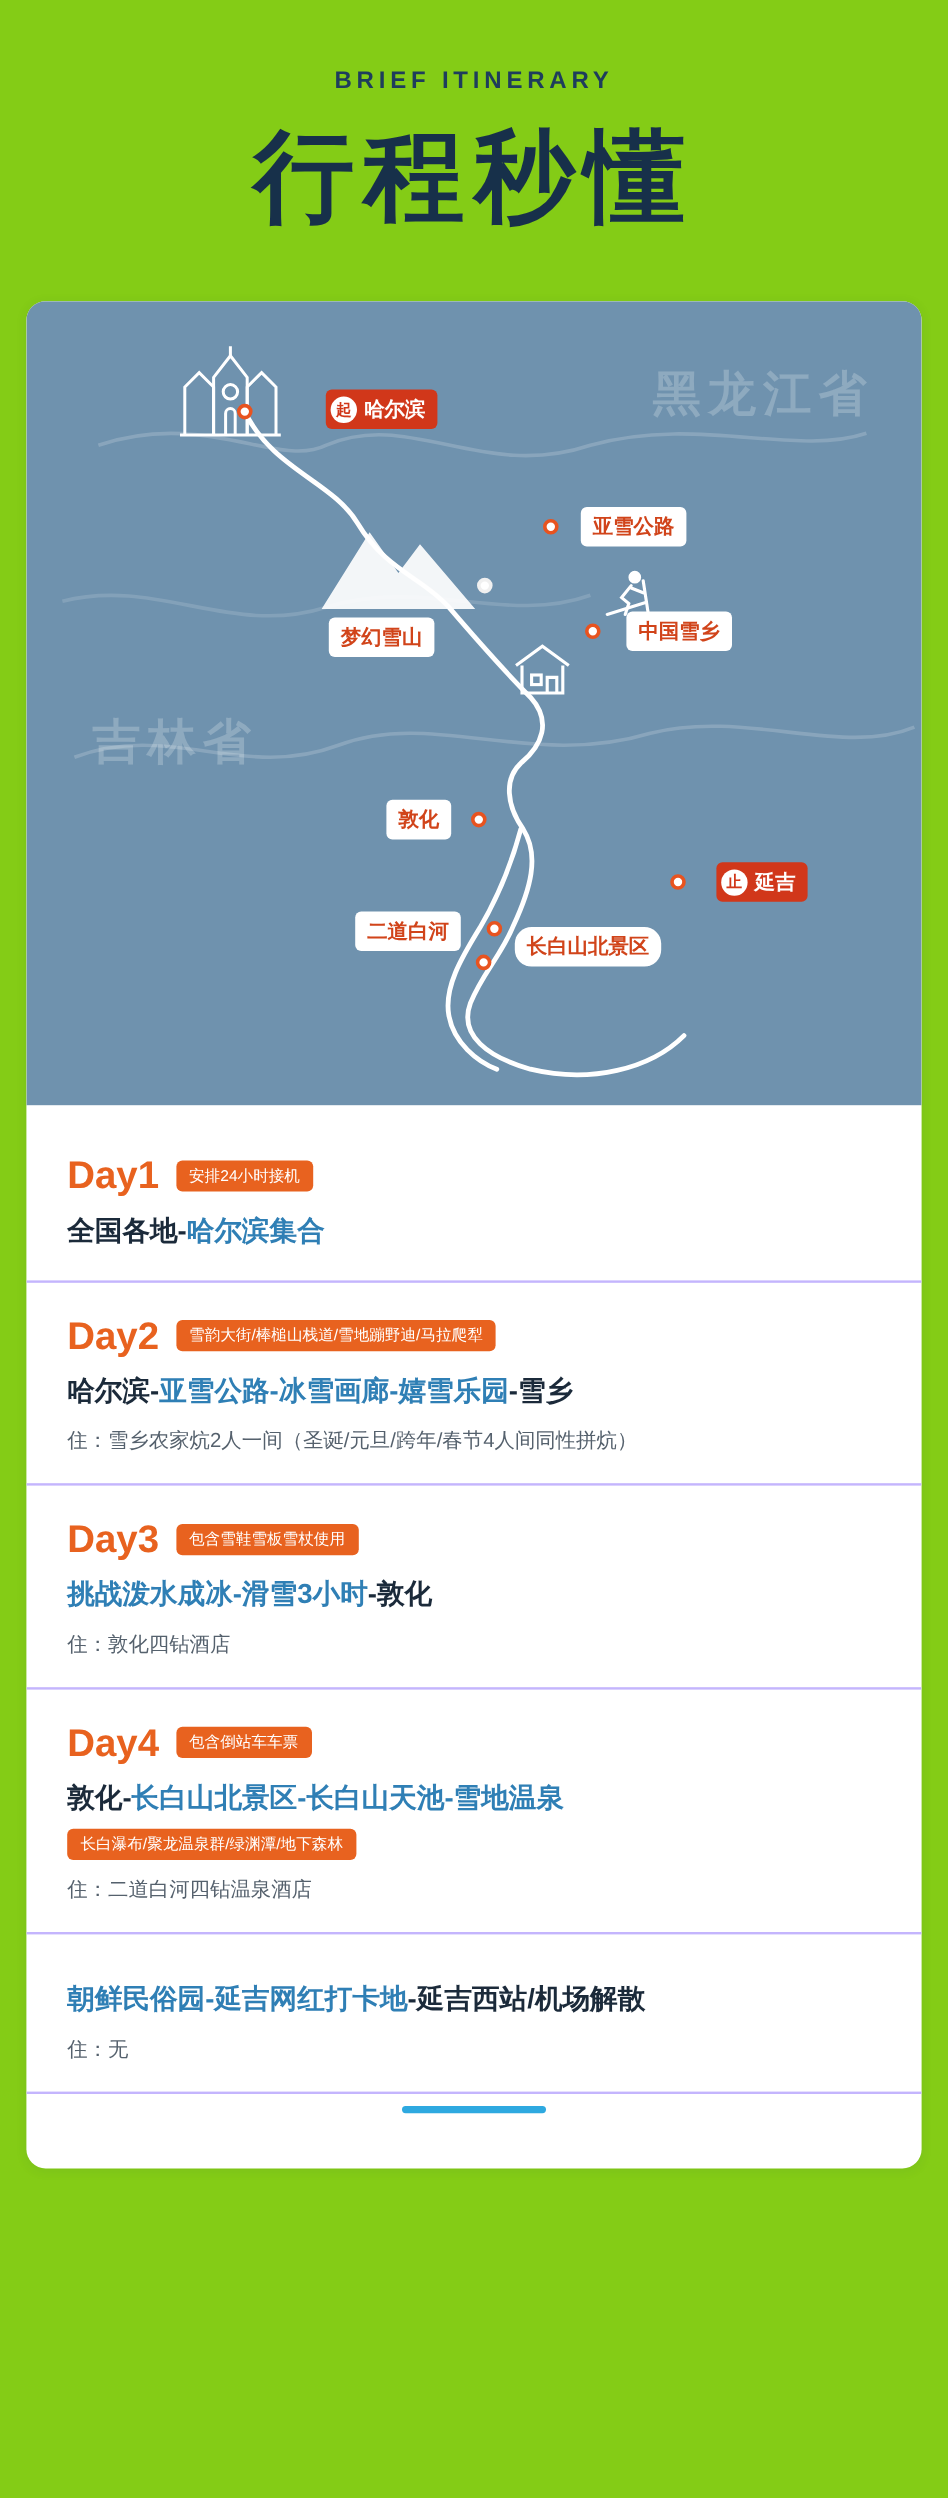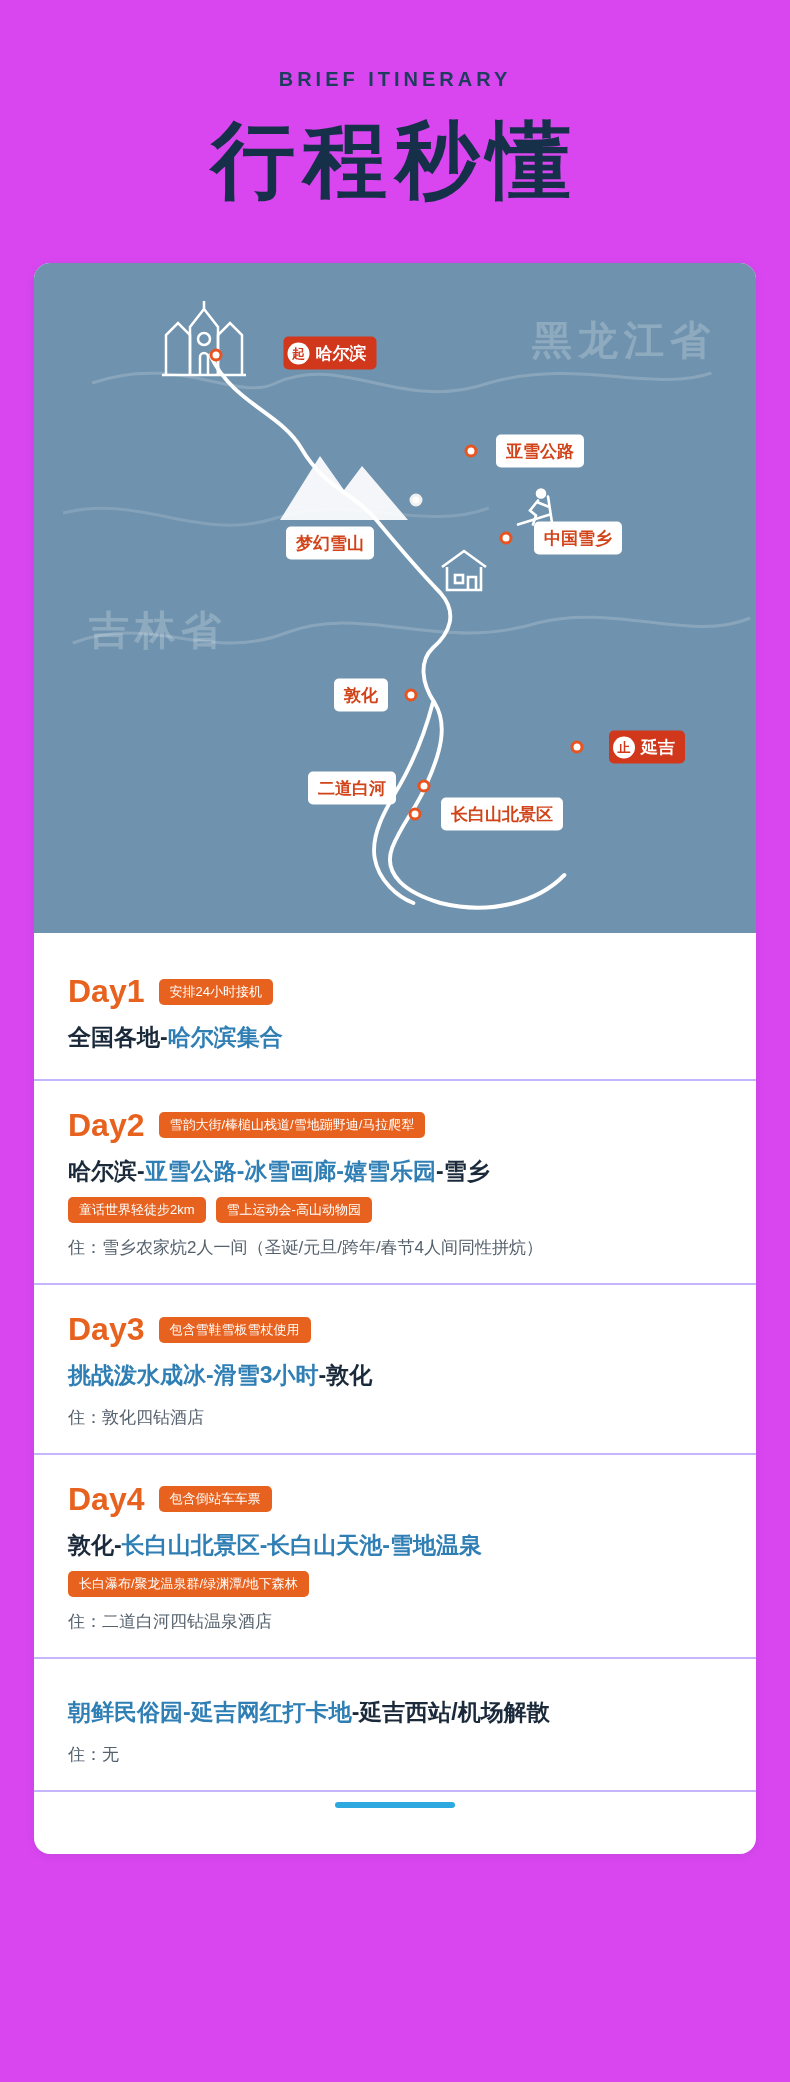--- a/index.html
+++ b/index.html
@@ -6,22 +6,22 @@
   body {
     width: 790px;
     min-height: 2082px;
     background: #eef1f4;
     font-family: "Liberation Sans", sans-serif;
     color: #1b2a3a;
   }
   .page {
     width: 790px;
     min-height: 2082px;
-    background: #d946ef;
-    padding: 12px;
+    background: #84cc16;
+    padding: 0;
     position: relative;
   }
   
   .header {
     text-align: center;
     padding-top: 56px;
   }
   .eyebrow {
     font-size: 20px;
     letter-spacing: 4px;
@@ -262,21 +262,21 @@
 
       <div class="tag" style="left:327px; top:432px;">敦化</div>
 
       <div class="tag red" style="left:613px; top:484px;">
         <span class="badge">止</span>
         <span>延吉</span>
       </div>
 
       <div class="tag" style="left:318px; top:525px;">二道白河</div>
 
-      <div class="tag" style="left:468px; top:551px;">长白山北景区</div>
+      <div class="tag" style="left:468px; top:538px;border-radius:14px;">长白山北景区</div>
     </div>
 
     <div class="days">
 
       <div class="day">
         <div class="day-head">
           <span class="day-title">Day1</span>
           <span class="chip">安排24小时接机</span>
         </div>
         <div class="route-line">
@@ -284,24 +284,20 @@
         </div>
       </div>
 
       <div class="day">
         <div class="day-head">
           <span class="day-title">Day2</span>
           <span class="chip">雪韵大街/棒槌山栈道/雪地蹦野迪/马拉爬犁</span>
         </div>
         <div class="route-line">
           <span class="seg-dark">哈尔滨</span><span class="seg-dark">-</span><span class="seg-blue">亚雪公路-冰雪画廊-嬉雪乐园</span><span class="seg-dark">-</span><span class="seg-dark">雪乡</span>
-        </div>
-        <div class="chips-row">
-          <span class="chip">童话世界轻徒步2km</span>
-          <span class="chip">雪上运动会-高山动物园</span>
         </div>
         <div class="stay">住：雪乡农家炕2人一间（圣诞/元旦/跨年/春节4人间同性拼炕）</div>
       </div>
 
       <div class="day">
         <div class="day-head">
           <span class="day-title">Day3</span>
           <span class="chip">包含雪鞋雪板雪杖使用</span>
         </div>
         <div class="route-line">

